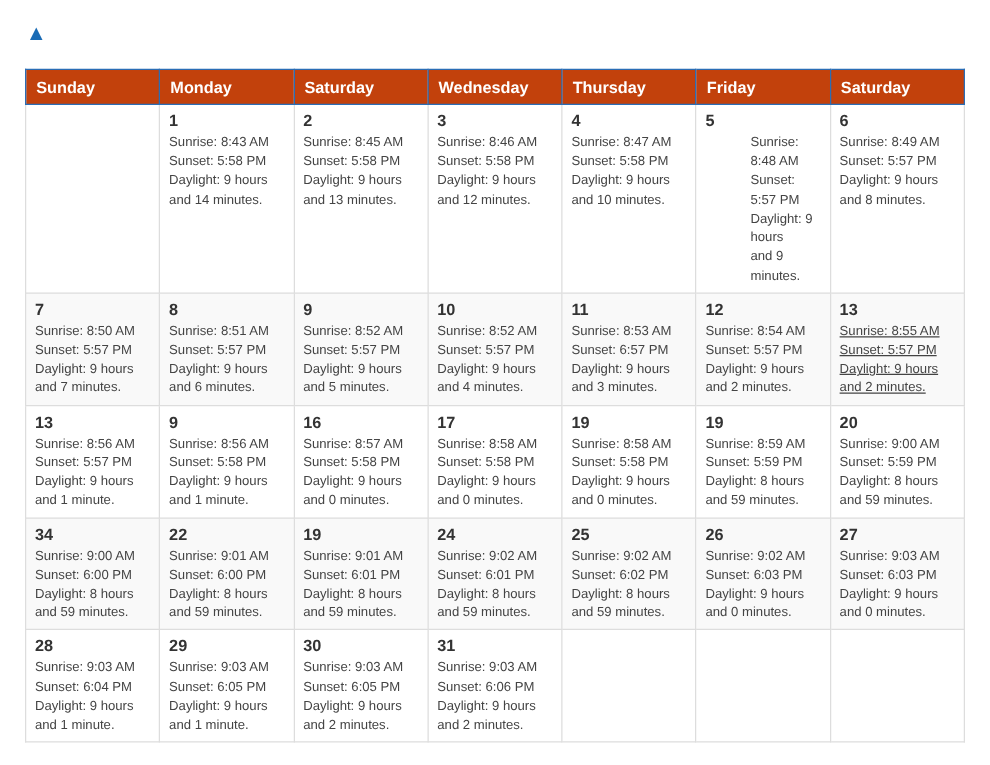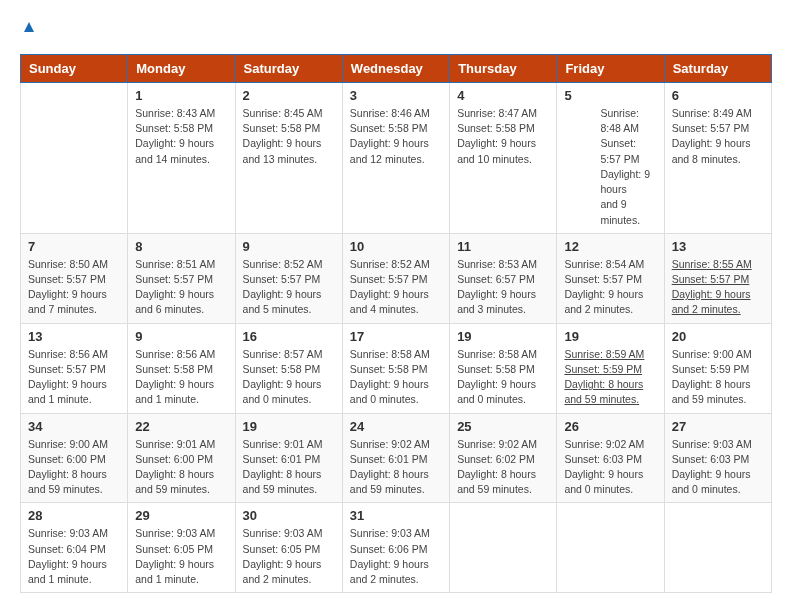--- a/index.html
+++ b/index.html
@@ -254,21 +254,21 @@
         </td>
         <td>
           <span class="day-number">19</span>
           <div class="day-info" style="white-space: pre-line;">Sunrise: 8:58 AM
 Sunset: 5:58 PM
 Daylight: 9 hours
 and 0 minutes.</div>
         </td>
         <td>
           <span class="day-number">19</span>
-          <div class="day-info" style="white-space: pre-line; text-decoration: underline;">Sunrise: 8:59 AM
+          <div class="day-info" style="white-space: pre-line;">Sunrise: 8:59 AM
 Sunset: 5:59 PM
 Daylight: 8 hours
 and 59 minutes.</div>
         </td>
         <td>
           <span class="day-number">20</span>
           <div class="day-info" style="white-space: pre-line;">Sunrise: 9:00 AM
 Sunset: 5:59 PM
 Daylight: 8 hours
 and 59 minutes.</div>

